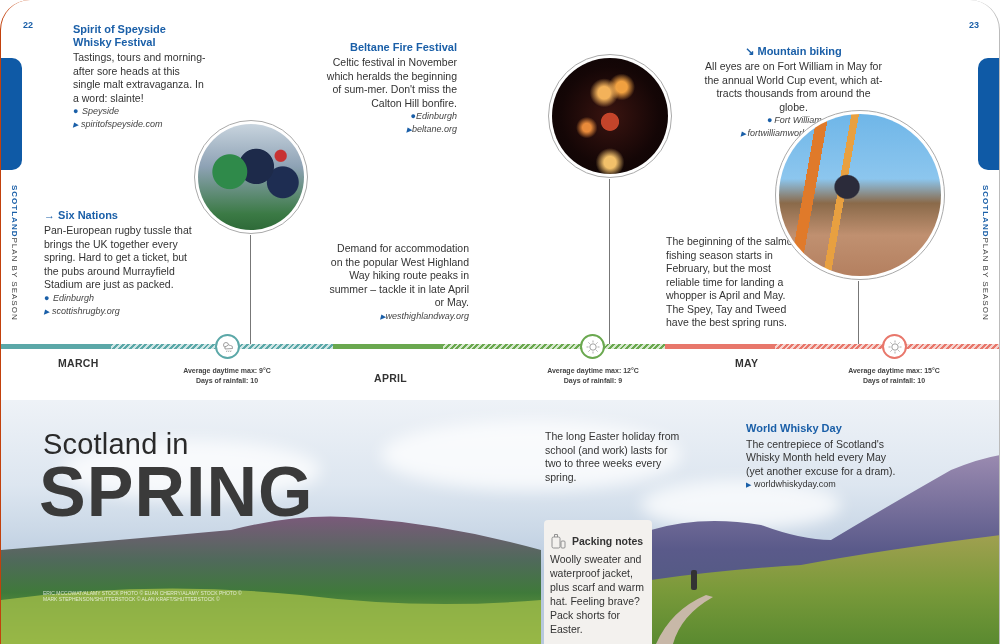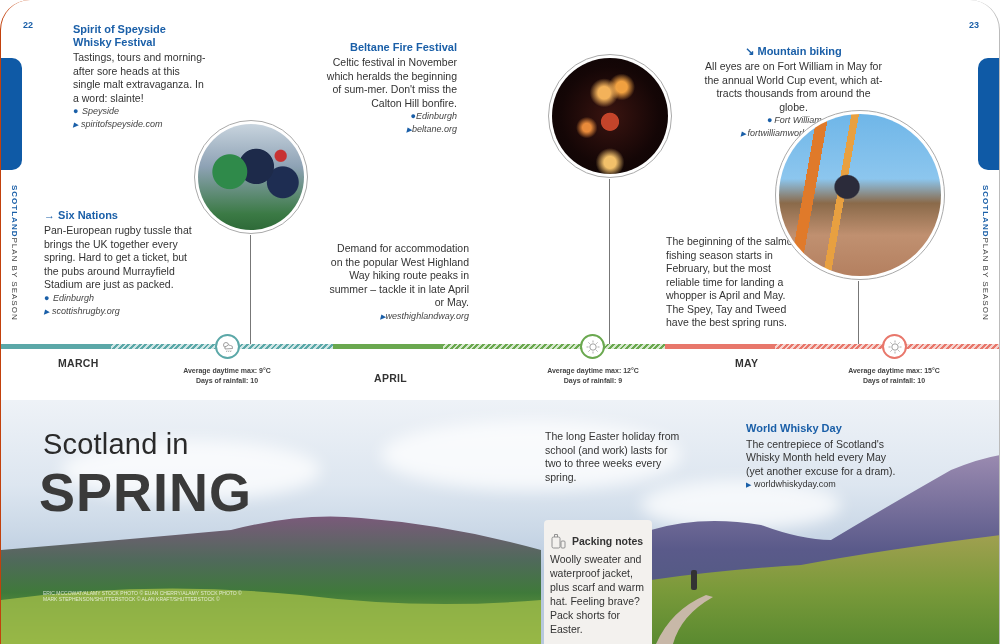--- a/index.html
+++ b/index.html
@@ -34,21 +34,21 @@
   .hatch { position: absolute; top: 0; height: 5px; }
   .month { position: absolute; top: 357px; font-size: 10.5px; font-weight: bold; color: #333; letter-spacing: 0.3px; }
   .weather-icon { position: absolute; top: 334px; width: 25px; height: 25px; border-radius: 50%; background: #fff; border: 2px solid; display: flex; align-items: center; justify-content: center; }
   .weather-text { position: absolute; top: 366px; font-size: 7px; font-weight: bold; color: #444; text-align: center; line-height: 10px; width: 120px; }
 
   .hero { position: absolute; left: 0; top: 400px; width: 1000px; height: 244px; overflow: hidden; }
   .sky { position: absolute; inset: 0; background: linear-gradient(180deg, #eef2f7 0%, #dde6f0 35%, #c9d7e6 55%, #b8c9de 70%); }
   .cloud { position: absolute; background: rgba(255,255,255,0.75); border-radius: 50%; filter: blur(8px); }
 
   .hero-title-small { position: absolute; left: 42px; top: 428px; font-size: 29px; color: #2a2a2a; letter-spacing: 0.2px; }
-  .hero-title-big { position: absolute; left: 38px; top: 452px; font-size: 54px; font-weight: bold; color: #3a3a3a; letter-spacing: 1px; line-height: 80px; }
+  .hero-title-big { position: absolute; left: 38px; top: 452px; font-size: 70px; font-weight: bold; color: #3a3a3a; letter-spacing: 1px; line-height: 80px; }
 
   .hero-text { position: absolute; font-size: 10.5px; line-height: 13.5px; color: #333; }
   .hero-text h3 { font-size: 11px; font-weight: bold; color: #1a5fa8; margin-bottom: 2px; }
 
   .packing { position: absolute; left: 543px; top: 520px; width: 108px; height: 124px; background: #f3f1ee; border-radius: 4px 4px 0 0; padding: 12px 6px 0 6px; font-size: 10.5px; line-height: 14px; color: #333; }
   .packing .ph { display: flex; align-items: center; gap: 6px; margin-bottom: 2px; }
   .packing .ph span { font-weight: bold; font-size: 10.5px; }
 
   .credits { position: absolute; left: 42px; top: 590px; font-size: 5px; color: rgba(255,255,255,0.75); line-height: 6px; width: 200px; }
 </style>

